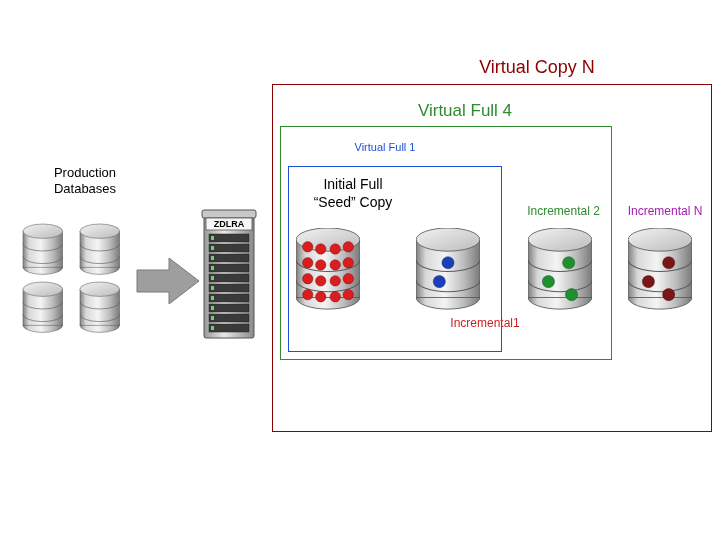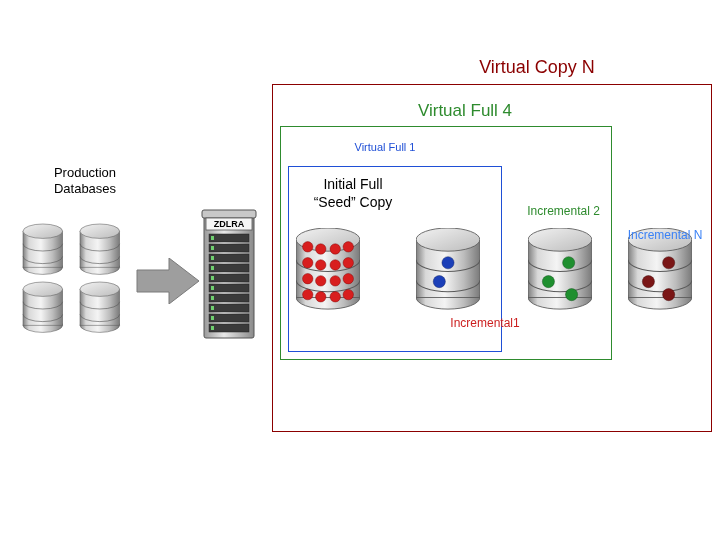--- a/index.html
+++ b/index.html
@@ -17,21 +17,21 @@
   .box { position: absolute; background: transparent; }
   .box-n { border: 1.5px solid #8b0000; }
   .box-2 { border: 1.5px solid #2e8b2e; }
   .box-1 { border: 1.5px solid #1f4fd6; }
   .title-n { color: #8b0000; font-size: 18px; }
   .title-2 { color: #2e8b2e; font-size: 17px; }
   .title-1 { color: #1f4fd6; font-size: 11px; }
   .inc-lbl { font-size: 12px; }
   .red-txt  { color: #cc1f1f; margin-left: 30px; }
   .grn-txt  { color: #2e8b2e; }
-  .drk-txt  { color: #3b82f6; margin-top: 24px; }
+  .drk-txt  { color: #a21caf; }
 </style>
 </head>
 <body>
 
 <svg width="0" height="0" style="position:absolute">
   <defs>
     <linearGradient id="cylGrad" x1="0" y1="0" x2="1" y2="0">
       <stop offset="0" stop-color="#7f7f7f"></stop>
       <stop offset="0.15" stop-color="#d9d9d9"></stop>
       <stop offset="0.45" stop-color="#f4f4f4"></stop>

